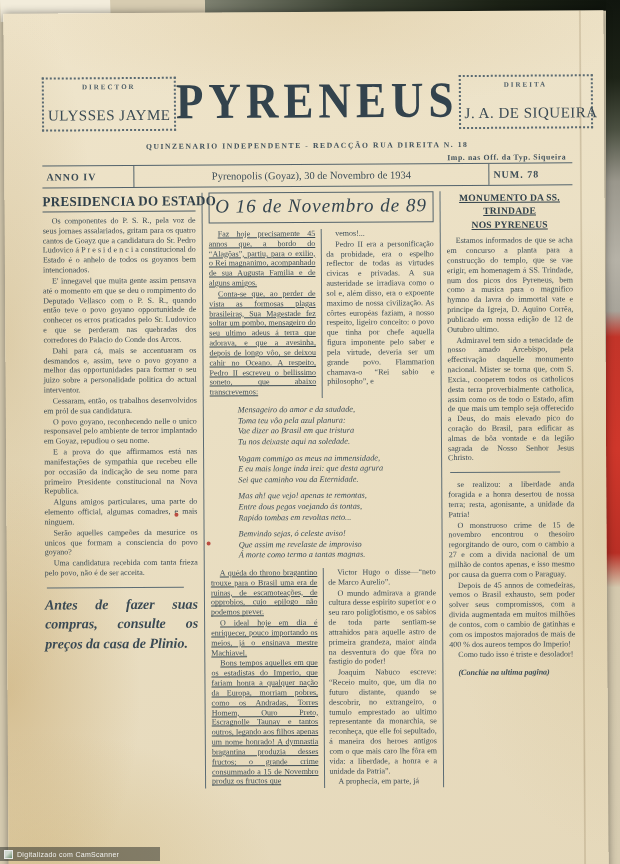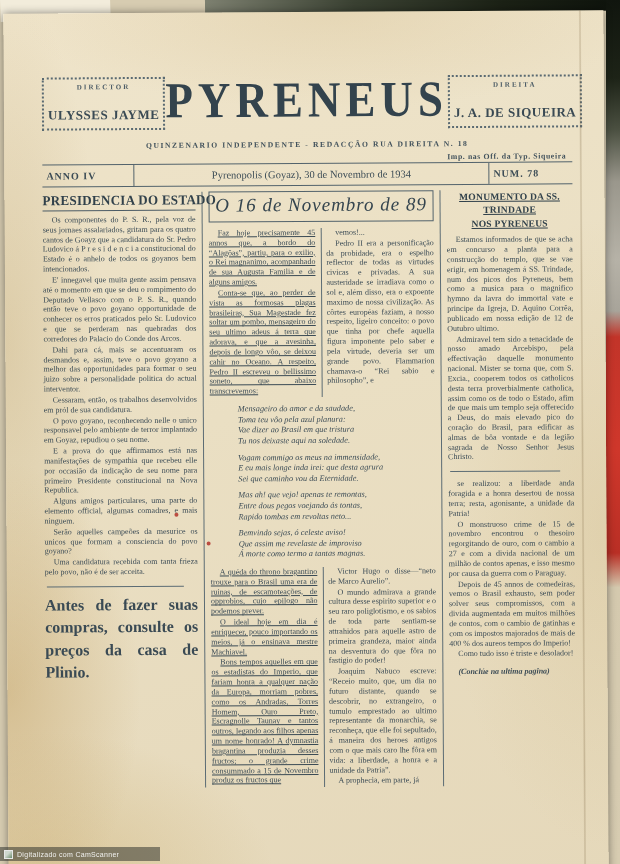--- a/index.html
+++ b/index.html
@@ -28,21 +28,21 @@
       linear-gradient(165deg,#efe4ca 0%,#eadfc3 45%,#e5d8ba 100%);
     box-shadow:0 0 9px rgba(0,0,0,0.45);
     padding:64px 32px 0 38px; color:#3c4c56; }
   .crease { position:absolute; top:0; bottom:0; right:22px; width:3px;
     background:linear-gradient(90deg,transparent,rgba(120,98,62,0.28),transparent); }
 
   
   .masthead { display:flex; align-items:center; justify-content:space-between; }
   .mh-box { width:134px; border:2px dotted #5a6a72; padding:4px 4px 5px; text-align:center; background:rgba(255,255,255,0.04); }
   .mh-label { font-size:7px; font-weight:bold; letter-spacing:2px; color:#4c5c66;font-family:Liberation Serif, serif; }
-  .mh-name { font-size:13px; font-weight:bold; letter-spacing:0.5px; color:#3a4a54; margin-top:16px; white-space:nowrap; }
+  .mh-name { font-size:15px; font-weight:normal; letter-spacing:0.5px; color:#3a4a54; margin-top:16px; white-space:nowrap; }
   .mh-title { flex:1; text-align:center; font-size:45px; font-weight:bold; letter-spacing:5px;
     color:#33434d; transform:scaleY(1.12); line-height:1; padding-bottom:4px; }
   .mh-subtitle { text-align:center; font-size:7.6px; font-weight:bold; letter-spacing:1.6px; color:#42525c; margin-top:11px; }
   .mh-imprint { text-align:right; font-size:7.8px; font-weight:bold; letter-spacing:0.6px; color:#42525c; margin:4px 6px 1px 0; }
 
   .dateline { display:flex; align-items:stretch; border-top:1px solid #53636c; border-bottom:1px solid #53636c; margin-top:1px; }
   .dl-cell { padding:5px 4px; font-size:10px; }
   .dl-anno { width:92px; border-right:1px solid #53636c; font-weight:bold; letter-spacing:1px; }
   .dl-date { flex:1; text-align:center; font-size:10.5px; }
   .dl-num { width:84px; border-left:1px solid #53636c; text-align:left; font-weight:bold; letter-spacing:1px; }
@@ -50,21 +50,21 @@
   
   .page-body { display:flex; margin-top:5px; align-items:stretch; }
   .col-left { width:160px; padding-right:6px; border-right:1px solid #5c6c74; }
   .col-mid { width:238px; padding:0 6px; border-right:1px solid #5c6c74; }
   .col-right { width:132px; padding-left:6px; }
 
   p.art { font-size:8px; line-height:1.23; text-align:justify; text-indent:9px; margin-bottom:1px; color:#3c4c56; }
   .hl-left { font-size:13px; font-weight:bold; letter-spacing:0.3px; color:#31414b;
     border-bottom:1.5px solid #4c5c66; padding-bottom:1px; margin-bottom:5px; white-space:nowrap; transform:scaleY(1.05); transform-origin:left top; }
   .rule { border:none; border-top:1px solid #5c6c74; margin:9px 14px 7px 2px; }
-  .ad-text { font-size:16px; font-weight:bold; line-height:1.4; text-align:justify; color:#3a4a54; }
+  .ad-text { font-size:14px; font-weight:bold; line-height:1.4; text-align:justify; color:#3a4a54;font-style:italic; }
 
   .mid-headline-box { border:1px solid #53636c; text-align:center; font-style:italic;
     font-size:19px; color:#35454f; padding:2px 0 5px; margin-bottom:6px; letter-spacing:1px; }
   .mid-cols { display:flex; align-items:stretch; }
   .mid-sub { width:50%; }
   .mid-sub.first { padding-right:5px; border-right:1px solid #5c6c74;text-decoration:underline; }
   .mid-sub.second { padding-left:5px; }
   .poem { margin:7px 0 7px 28px; font-style:italic; font-size:8.3px; line-height:1.28; color:#3c4c56; }
   .stanza { margin-bottom:6px; }
 

